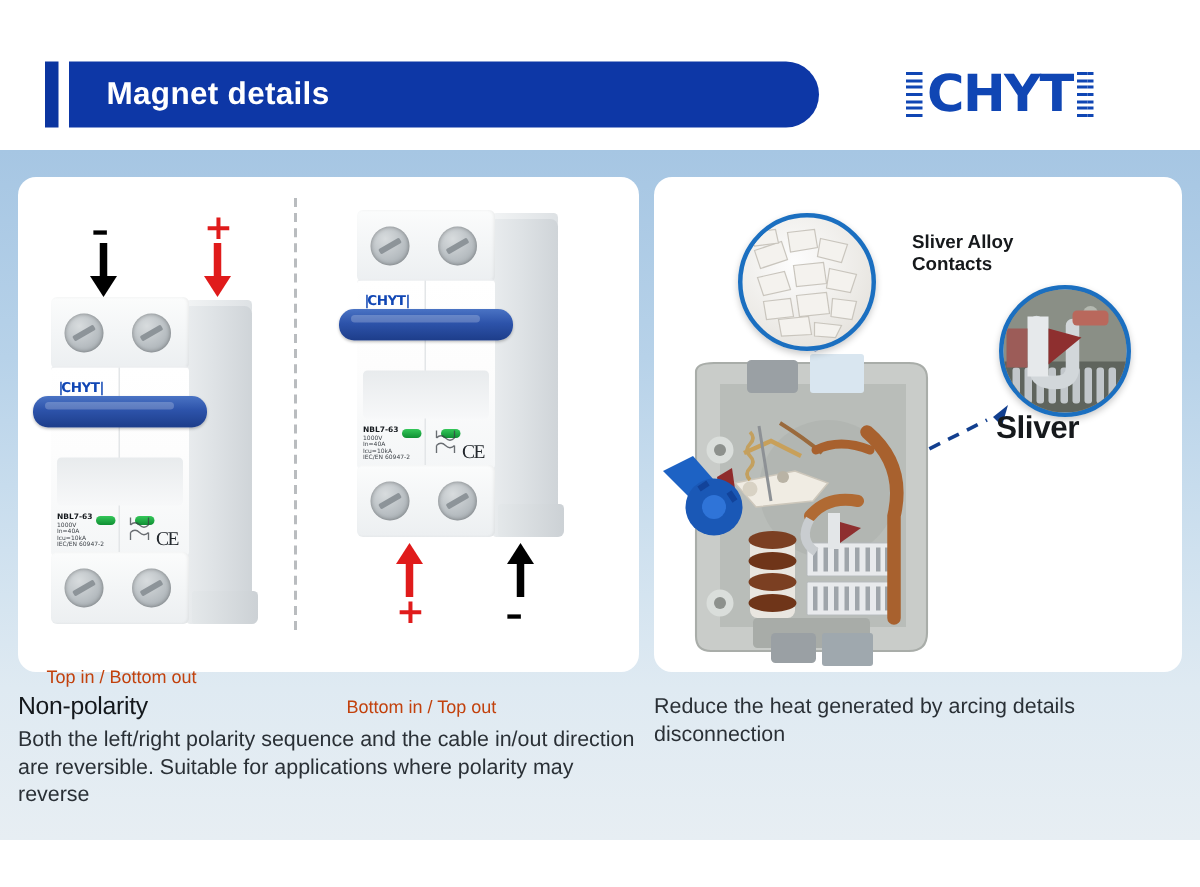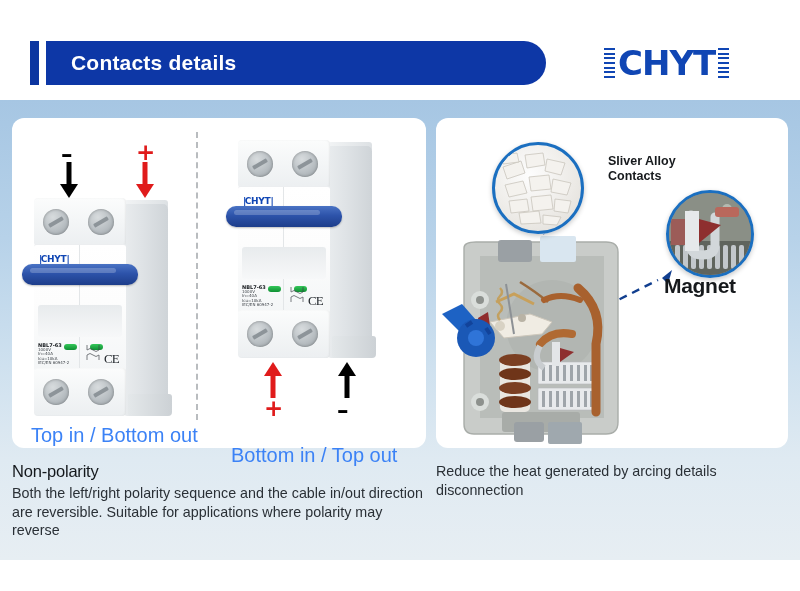--- a/index.html
+++ b/index.html
@@ -267,23 +267,24 @@
     line-height: 16px;
     font-family: "DejaVu Sans", sans-serif;
   }
   .pol-neg { color: #000000; }
   .pol-pos { color: #e01b1b; }
   .arrow-svg { position: absolute; }
 
   
   .img-caption {
     position: absolute;
-    font-size: 20px;
-    color: #3b82f6;
+    font-size: 12px;
+    color: #c2410c;
     white-space: nowrap;
+    margin-top: 20px;
   }
   .cap1 { left: 31px;  top: 424px; }
   .cap2 { left: 231px; top: 444px; }
 
   
   .cut-wrap { position: absolute; left: 436px; top: 118px; width: 280px; height: 330px; }
 
   .callout-label {
     position: absolute;
     font-size: 12.5px;
@@ -334,21 +335,21 @@
   }
 </style>
 </head>
 <body>
 
 <div id="slide">
 
   <div class="header">
     <div class="header-accent-bar"></div>
     <div class="header-banner">
-      <div class="header-banner-text">Contacts details</div>
+      <div class="header-banner-text">Magnet details</div>
     </div>
 
     <div class="logo">
       <div class="logo-bars thin">
         <span></span>
           <span></span>
           <span></span>
           <span></span>
           <span></span>
           <span></span>
@@ -638,21 +639,21 @@
           <rect x="70" y="52" width="5" height="24" rx="2"></rect>
         </g>
         <path d="M22 22 L22 54 Q22 62 34 62 Q46 62 46 52 L46 24" stroke="#d2d7da" stroke-width="9" fill="none" stroke-linecap="round"></path>
         <path d="M16 18 L30 18 L30 58 L16 58 Z" fill="#e6e9eb"></path>
         <path d="M30 26 L52 32 L30 50 Z" fill="#8e2f2f"></path>
         <rect x="2" y="26" width="14" height="26" fill="#9c5c58"></rect>
         <rect x="46" y="14" width="24" height="10" rx="3" fill="#b9685c"></rect>
       </svg>
     </div>
 
-    <div class="callout-label callout-magnet">Magnet</div>
+    <div class="callout-label callout-magnet">Sliver</div>
   </div>
 
   <div class="text-block tb-left">
     <div class="tb-title">Non-polarity</div>
     <div class="tb-body">Both the left/right polarity sequence and the cable in/out direction are reversible. Suitable for applications where polarity may reverse</div>
   </div>
 
   <div class="text-block tb-right">
     <div class="tb-body">Reduce the heat generated by arcing details disconnection</div>
   </div>

